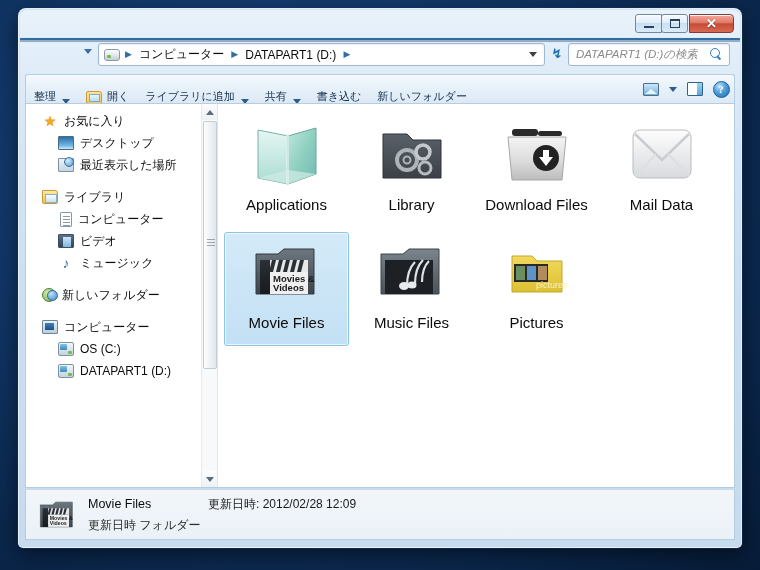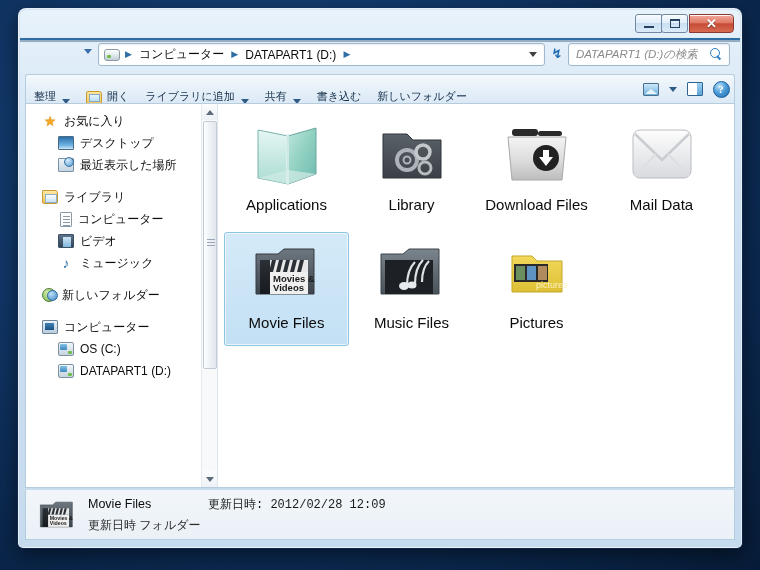--- a/index.html
+++ b/index.html
@@ -325,21 +325,21 @@
   #statusbar {
     position:absolute; left:5px; right:5px; bottom:6px; height:50px;
     background: linear-gradient(to bottom,#f2f6fa 0%, #eaf1f7 100%);
     border:1px solid #b6ccdf; border-top:none;
     display:flex; align-items:center; padding-left:10px;
   }
   #statusicon { width:46px; height:40px; position:relative; flex:none; }
   #statustext { margin-left:6px; }
   .strow1 { display:flex; align-items:baseline; }
   .stname { font-size:12.5px; color:#0b0b0b; min-width:120px; }
-  .stdate { font-size:12px; color:#1a1a1a;font-family:Liberation Mono, monospace; }
+  .stdate { font-size:12px; color:#1a1a1a; }
   .sttype { font-size:12px; color:#2a2a2a; margin-top:4px; }
 </style>
 </head>
 <body>
 
 <div id="window">
 <div id="frameinner">
 
   <div id="titlebar">
     <div id="winbuttons">

